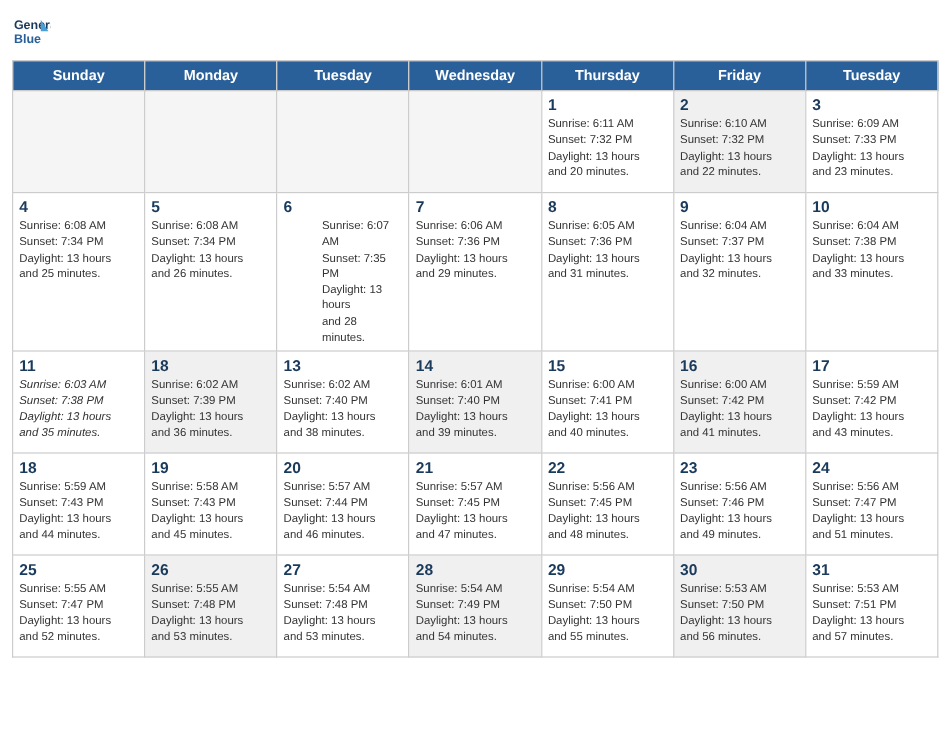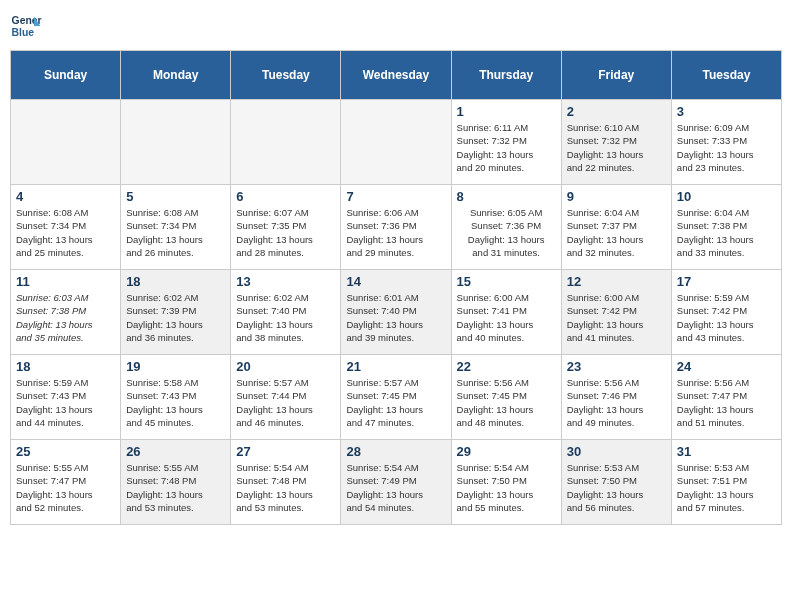--- a/index.html
+++ b/index.html
@@ -39,21 +39,21 @@
     }
     table {
       width: 100%;
       border-collapse: collapse;
       table-layout: fixed;
     }
     th {
       background-color: #2a6099;
       color: white;
       text-align: center;
-      padding: 17px 3px;
+      padding: 5px 3px;
       font-size: 12px;
       border: 1px solid #ccc;
     }
     td {
       border: 1px solid #ccc;
       vertical-align: top;
       padding: 4px 5px;
       font-size: 10px;
       color: #333;
       height: 85px;
@@ -145,35 +145,35 @@
         </td>
         <td>
           <span class="day-number">5</span>
           <div class="day-info" style="white-space: pre-line;">Sunrise: 6:08 AM
 Sunset: 7:34 PM
 Daylight: 13 hours
 and 26 minutes.</div>
         </td>
         <td>
           <span class="day-number">6</span>
-          <div class="day-info" style="white-space: pre-line;">Sunrise: 6:07 AM
+          <div class="day-info" style="white-space: pre-line; margin-left: 32px;">Sunrise: 6:07 AM
 Sunset: 7:35 PM
 Daylight: 13 hours
 and 28 minutes.</div>
         </td>
         <td>
           <span class="day-number">7</span>
           <div class="day-info" style="white-space: pre-line;">Sunrise: 6:06 AM
 Sunset: 7:36 PM
 Daylight: 13 hours
 and 29 minutes.</div>
         </td>
         <td>
           <span class="day-number">8</span>
-          <div class="day-info" style="white-space: pre-line; text-align: center;">Sunrise: 6:05 AM
+          <div class="day-info" style="white-space: pre-line;">Sunrise: 6:05 AM
 Sunset: 7:36 PM
 Daylight: 13 hours
 and 31 minutes.</div>
         </td>
         <td>
           <span class="day-number">9</span>
           <div class="day-info" style="white-space: pre-line;">Sunrise: 6:04 AM
 Sunset: 7:37 PM
 Daylight: 13 hours
 and 32 minutes.</div>
@@ -216,21 +216,21 @@
 and 39 minutes.</div>
         </td>
         <td>
           <span class="day-number">15</span>
           <div class="day-info" style="white-space: pre-line;">Sunrise: 6:00 AM
 Sunset: 7:41 PM
 Daylight: 13 hours
 and 40 minutes.</div>
         </td>
         <td class="shaded">
-          <span class="day-number">12</span>
+          <span class="day-number">16</span>
           <div class="day-info" style="white-space: pre-line;">Sunrise: 6:00 AM
 Sunset: 7:42 PM
 Daylight: 13 hours
 and 41 minutes.</div>
         </td>
         <td>
           <span class="day-number">17</span>
           <div class="day-info" style="white-space: pre-line;">Sunrise: 5:59 AM
 Sunset: 7:42 PM
 Daylight: 13 hours

